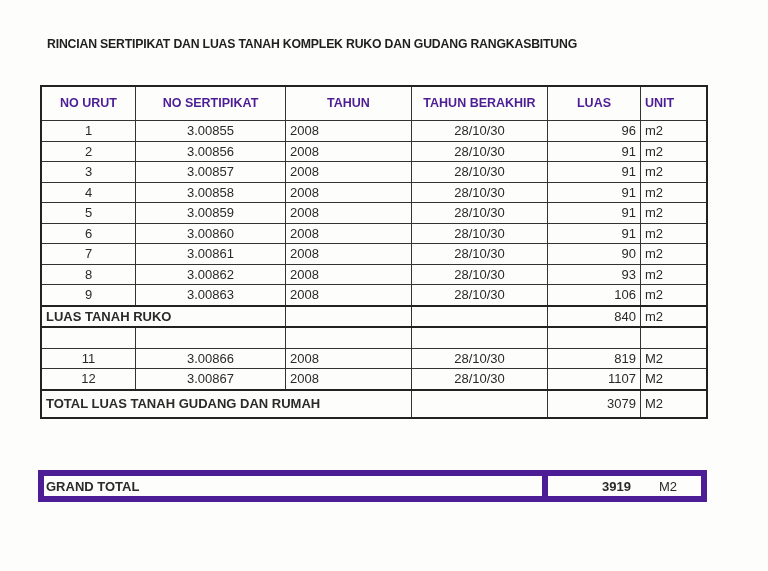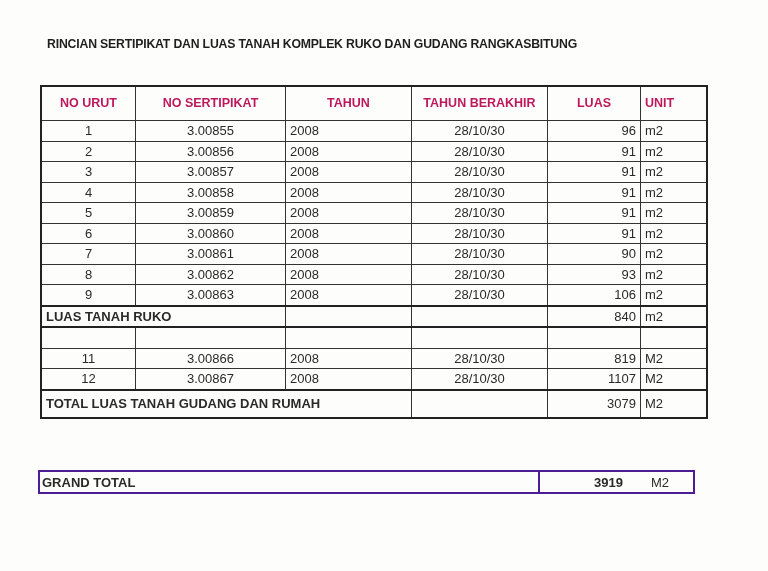--- a/index.html
+++ b/index.html
@@ -11,35 +11,35 @@
     position:absolute; left:47px; top:36px; font-size:13.2px; font-weight:bold;
     letter-spacing:-0.2px; color:#1f1f1f; white-space:nowrap; transform:scaleX(0.93); transform-origin:left;
   }
   table.grid {
     position:absolute; left:40px; top:85px; border-collapse:collapse;
     border:2px solid #222; font-size:13px;
   }
   table.grid td, table.grid th {
     border:1px solid #333; padding:0 4px; height:19.5px; line-height:19px; white-space:nowrap;
   }
-  table.grid th { font-weight:bold; font-size:12.5px; height:33px; color:#be185d; }
+  table.grid th { font-weight:bold; font-size:12.5px; height:33px; color:#4c1d95; }
   .c1 { width:85px; text-align:center; }
   .c2 { width:141px; text-align:center; }
   .c3 { width:117px; }
   .c4 { width:127px; text-align:center; }
   .c5 { width:84px; text-align:right; }
   .c6 { width:57px; text-align:left; }
   tr.thick-top td { border-top:2px solid #222; }
   td.label { font-weight:bold; text-align:left; padding-left:2px;margin-top:48px; }
   tr.total td { height:26px; }
   tr.total td.c5, tr.total td.c6 { vertical-align:middle; }
   table.grand {
     position:absolute; left:38px; top:470px; border-collapse:collapse; border:2px solid #222; font-size:13px;
   }
-  table.grand td { border:2px solid #4c1d95; height:20px; padding:0 4px; white-space:nowrap; }
+  table.grand td { border:6px solid #4c1d95; height:20px; padding:0 4px; white-space:nowrap; }
   table.grand td.gl { width:492px; font-weight:bold; text-align:left; padding-left:2px; }
   table.grand td.gv { width:79px; text-align:right; font-weight:bold; border-right:none; }
   table.grand td.gu { width:58px; text-align:center; border-left:none; }
 </style>
 </head>
 <body>
 
 <div class="title">RINCIAN SERTIPIKAT DAN LUAS TANAH KOMPLEK RUKO DAN GUDANG RANGKASBITUNG</div>
 
 <table class="grid">

